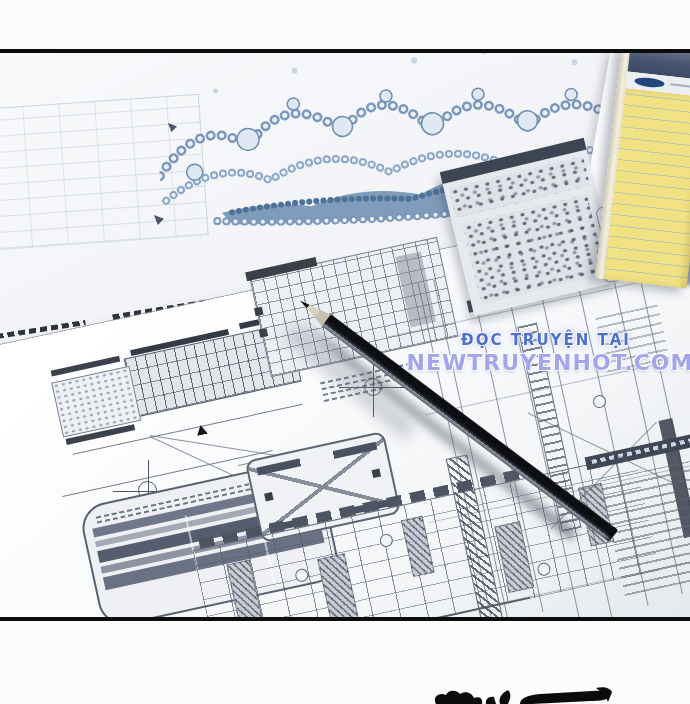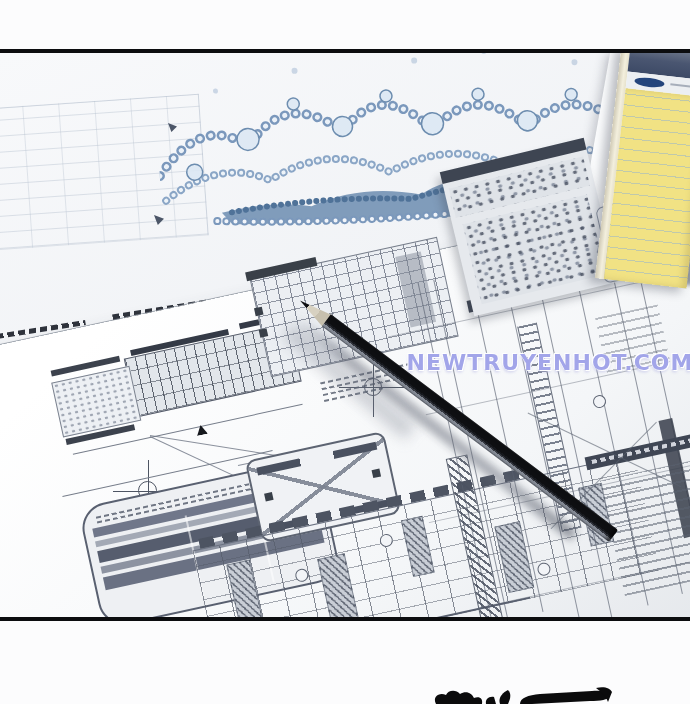--- a/index.html
+++ b/index.html
@@ -346,20 +346,21 @@
       <div class="abs" id="notepad-body"></div>
     </div>
 
     <div class="abs pencil-shadow" id="pencil-shadow-1"></div>
     <div class="abs pencil-shadow" id="pencil-shadow-2"></div>
     <div class="abs" id="pencil">
       <div class="abs" id="pencil-tip"></div>
       <div class="abs" id="pencil-body"></div>
     </div>
 
+    <div class="wm" id="wm-line-1">ĐỌC TRUYỆN TẠI</div>
     <div class="wm" id="wm-line-2">NEWTRUYENHOT.COM</div>
 
   </div>
 
   <div class="frame-line" id="frame-bottom"></div>
 
   <svg class="abs" id="sfx" viewBox="0 0 190 18">
     <g fill="#0b0b0c">
       <path d="M8,18 C4,10 12,6 18,9 C20,4 28,3 32,8 C38,4 44,7 46,12 C52,10 55,13 54,18 Z"></path>
       <path d="M58,18 C57,13 61,10 66,11 L68,18 Z"></path>

